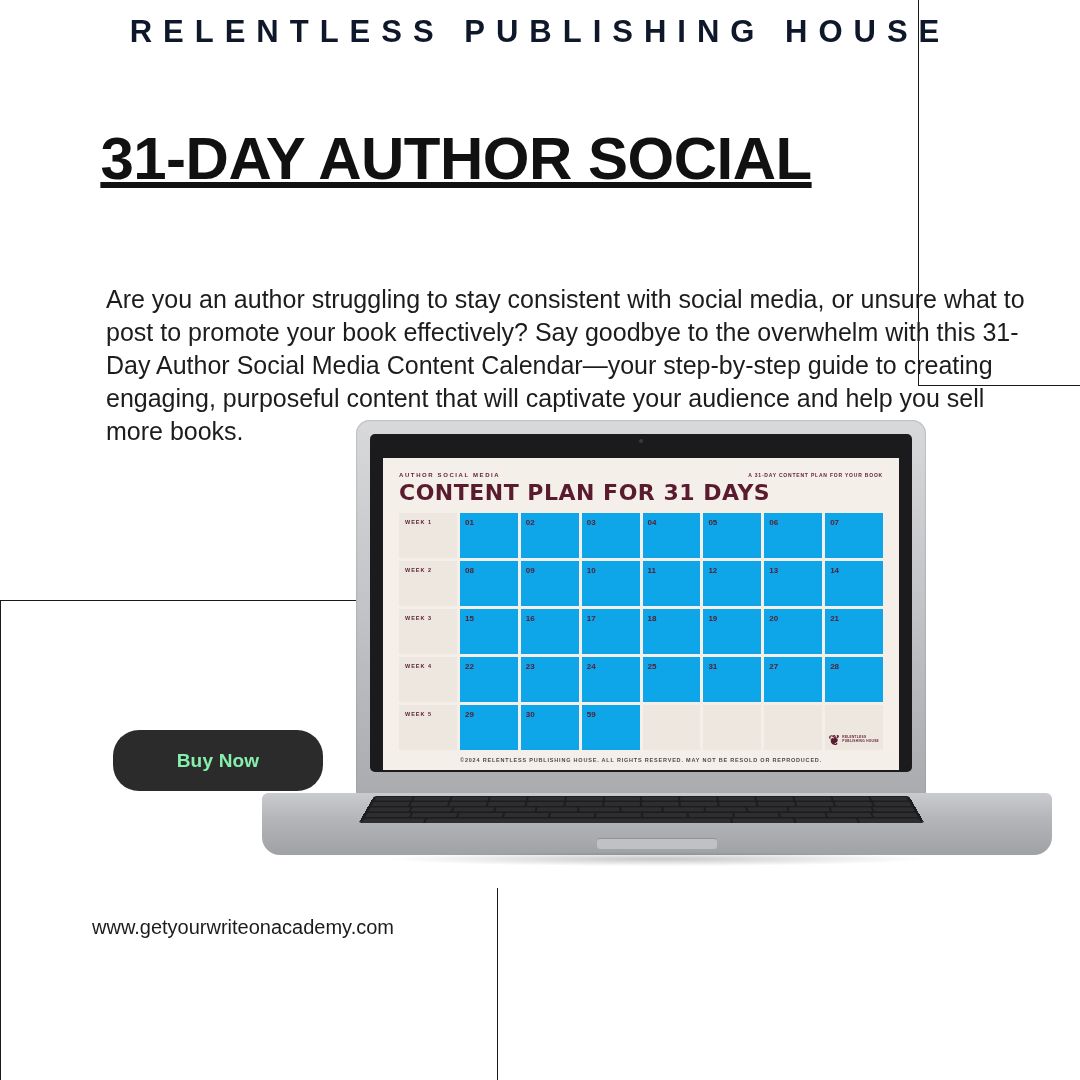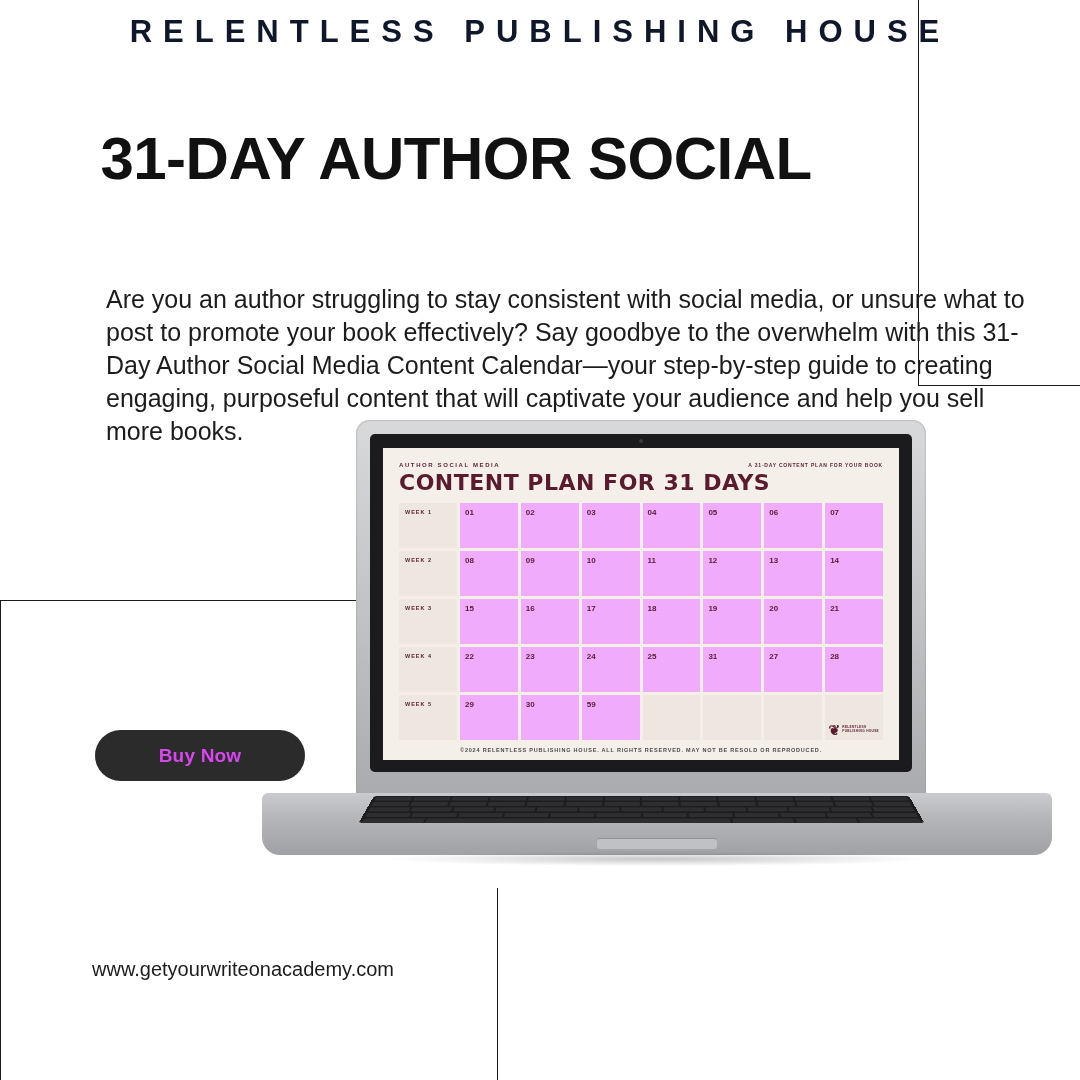--- a/index.html
+++ b/index.html
@@ -68,20 +68,21 @@
     position: absolute;
     top: 82px;
     left: 0;
     width: 912px;
     text-align: center;
     font-size: 60px;
     line-height: 74px;
     font-weight: bold;
     color: #111111;
     letter-spacing: -0.5px;
+    text-decoration: underline;
   }
   .headline .line {
     display: block;
   }
 
   .blurb {
     position: absolute;
     top: 258px;
     left: 106px;
     width: 930px;
@@ -125,21 +126,21 @@
     top: 5px;
     width: 4px;
     height: 4px;
     margin-left: -2px;
     background: #3a3a3c;
     border-radius: 50%;
   }
   .screen {
     position: absolute;
     left: 13px;
-    top: 14px;
+    top: 24px;
     width: 516px;
     height: 312px;
     background: #f2ece6;
     overflow: hidden;
   }
 
   
   .doc {
     position: absolute;
     inset: 0;
@@ -179,21 +180,21 @@
   .cal-week {
     background: #eee7df;
     font-size: 5.5px;
     font-weight: bold;
     letter-spacing: 1px;
     color: #5a1b2e;
     padding: 6px 0 0 6px;
     box-sizing: border-box;
   }
   .cal-cell {
-    background: #f0abfc;
+    background: #0ea5e9;
     font-size: 8px;
     font-weight: bold;
     color: #5a1b2e;
     padding: 5px 0 0 5px;
     box-sizing: border-box;
     position: relative;
   }
   .cal-cell.empty {
     background: #eee7df;
   }
@@ -274,39 +275,39 @@
     left: 130px;
     top: 432px;
     width: 530px;
     height: 14px;
     background: radial-gradient(ellipse at center, rgba(0,0,0,0.22) 0%, rgba(0,0,0,0) 72%);
   }
 
   
   .buy-now {
     position: absolute;
-    left: 95px;
+    left: 113px;
     top: 730px;
     width: 210px;
-    height: 51px;
+    height: 61px;
     background: #2b2b2b;
-    color: #d946ef;
+    color: #86efac;
     border: none;
     border-radius: 26px;
     font-size: 19px;
     font-weight: bold;
     font-family: "Liberation Sans", sans-serif;
     cursor: pointer;
     letter-spacing: 0.2px;
   }
 
   .site-url {
     position: absolute;
     left: 92px;
-    top: 958px;
+    top: 916px;
     font-size: 20px;
     color: #1c1c1c;
   }
 </style>
 </head>
 <body>
 
 <div class="guide guide-v-right"></div>
 <div class="guide guide-h-right"></div>
 <div class="guide guide-h-left"></div>

